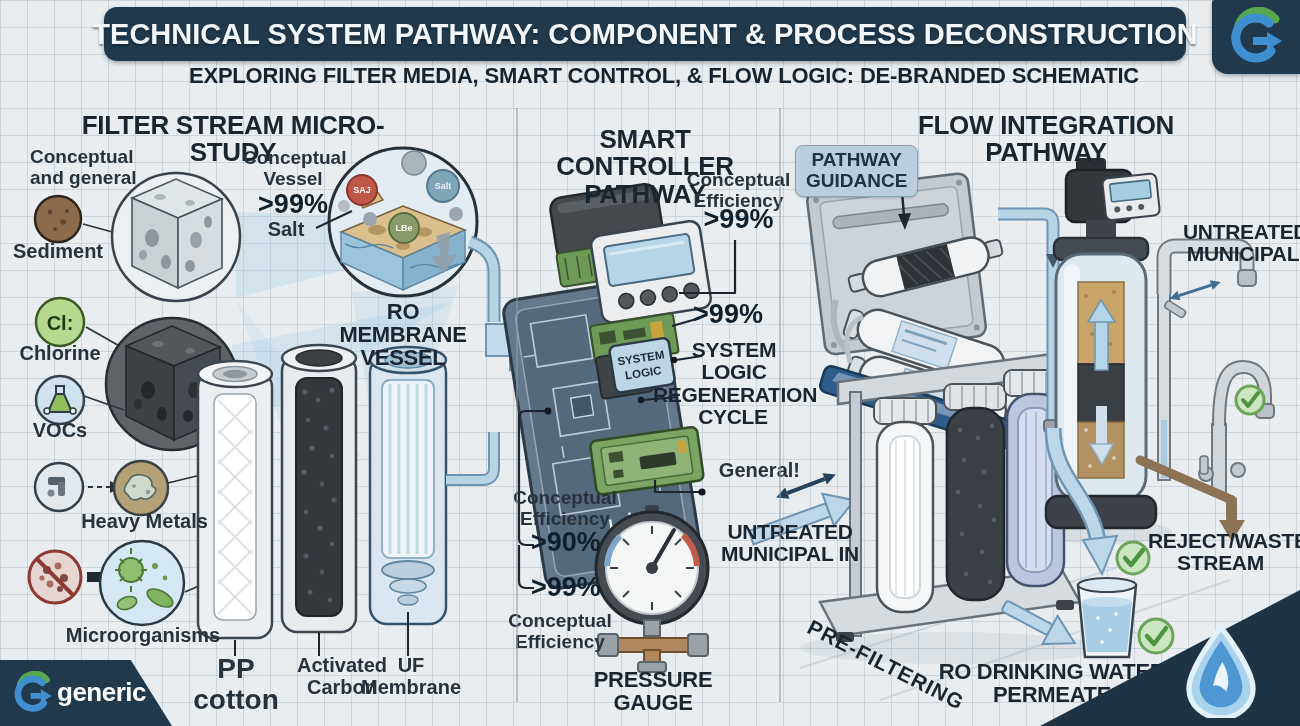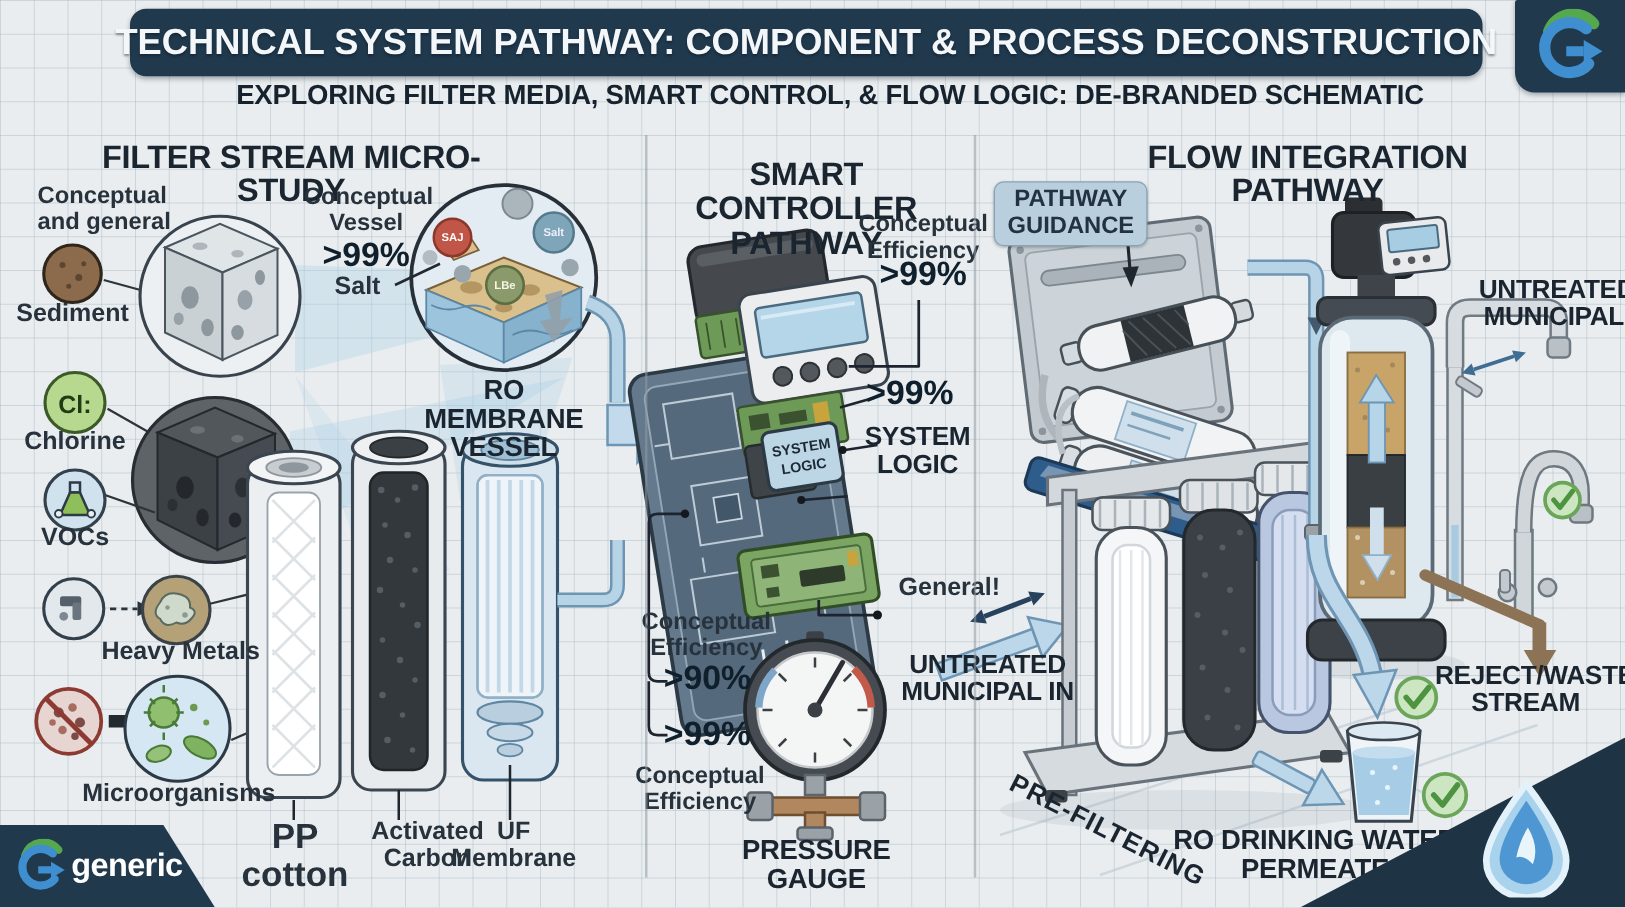--- a/index.html
+++ b/index.html
@@ -650,20 +650,22 @@
   <div class="lbl center" style="left:350px;top:654px;width:122px;font-size:20px;">UF Membrane</div>
 
   <div class="caps center" style="left:520px;top:126px;width:250px;font-size:26px;">SMART CONTROLLER
 PATHWAY</div>
   <div class="lbl center" style="left:686px;top:170px;width:105px;font-size:19px;">Conceptual
 Efficiency</div>
   <div class="big center" style="left:686px;top:206px;width:105px;font-size:27px;">&gt;99%</div>
   <div class="big center" style="left:678px;top:301px;width:100px;font-size:27px;">&gt;99%</div>
   <div class="caps center" style="left:678px;top:339px;width:112px;font-size:21px;">SYSTEM
 LOGIC</div>
+  <div class="caps center" style="left:653px;top:384px;width:160px;font-size:21px;">REGENERATION
+CYCLE</div>
   <div class="lbl" style="left:710px;top:459px;width:90px;font-size:20px;text-align:right;">General!</div>
   <div class="lbl center" style="left:511px;top:488px;width:108px;font-size:19px;">Conceptual
 Efficiency</div>
   <div class="big" style="left:531px;top:529px;width:80px;font-size:27px;">&gt;90%</div>
   <div class="big" style="left:531px;top:574px;width:80px;font-size:27px;">&gt;99%</div>
   <div class="lbl center" style="left:506px;top:611px;width:108px;font-size:19px;">Conceptual
 Efficiency</div>
   <div class="caps center" style="left:592px;top:668px;width:122px;font-size:22px;">PRESSURE
 GAUGE</div>
   <div class="caps center" style="left:720px;top:521px;width:140px;font-size:21px;">UNTREATED

